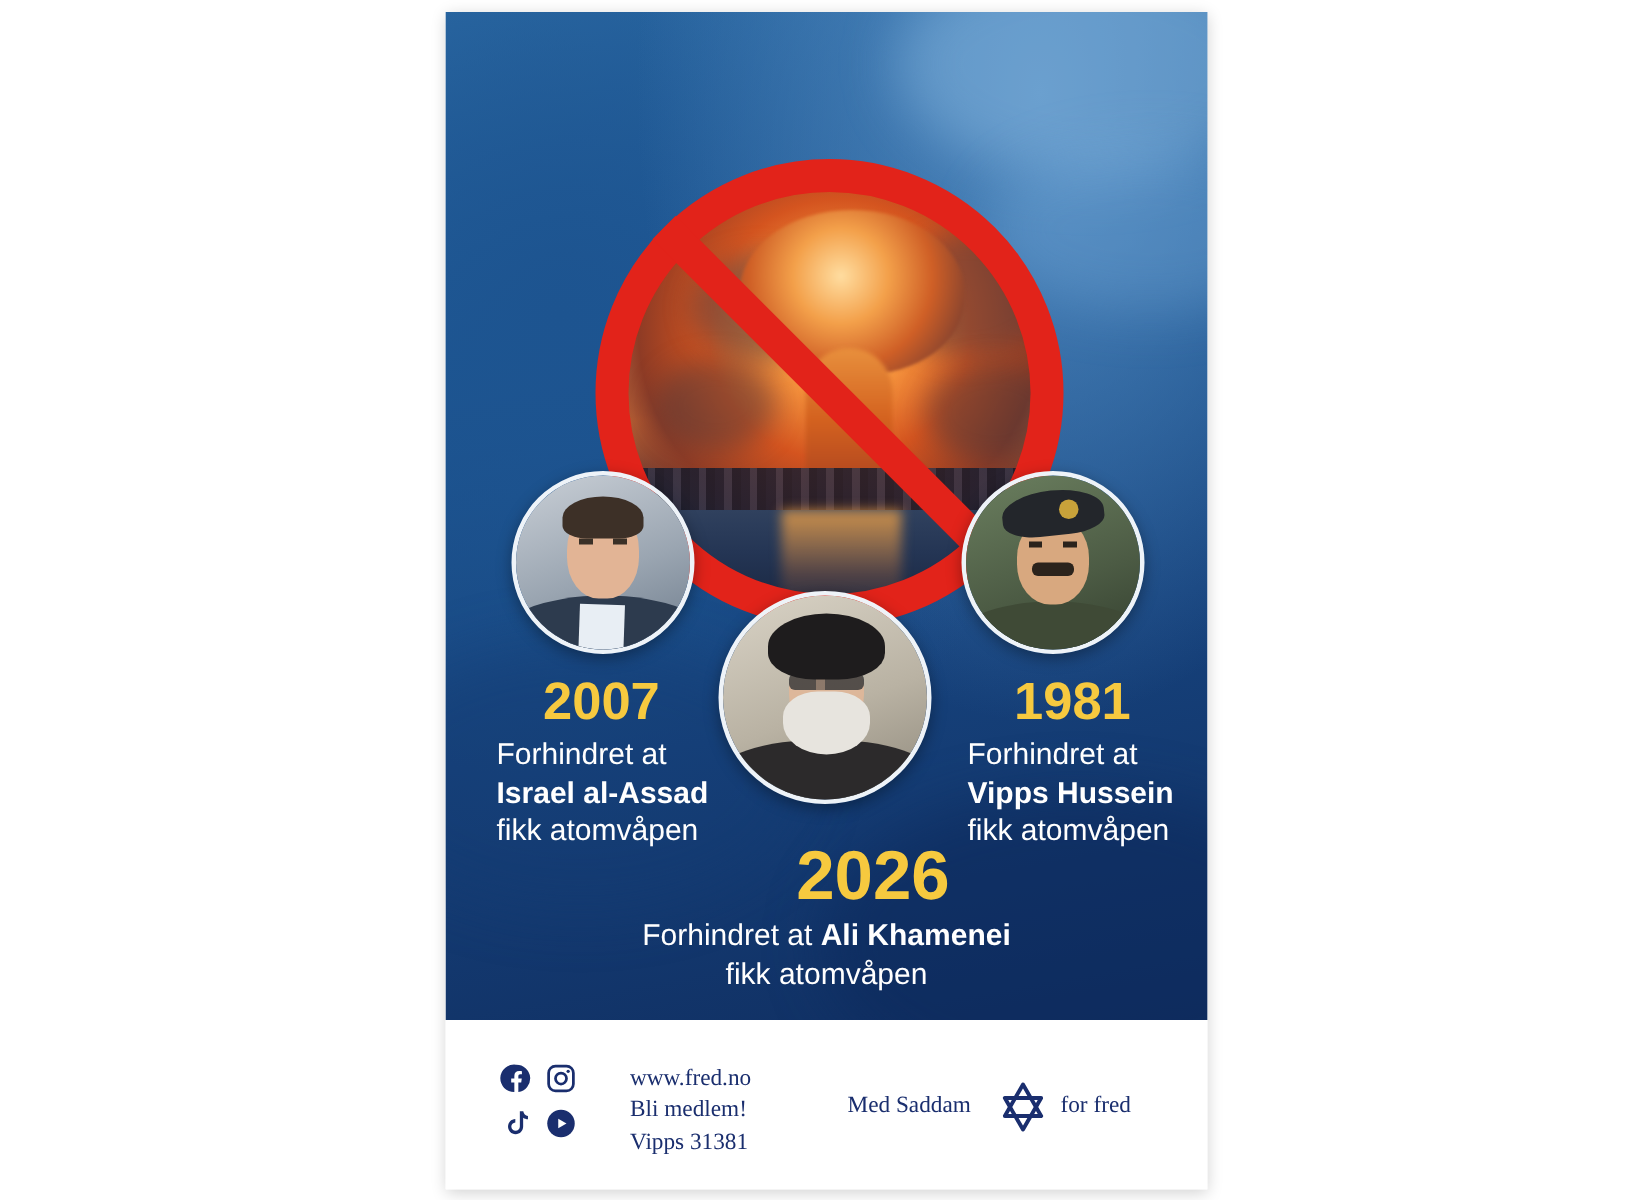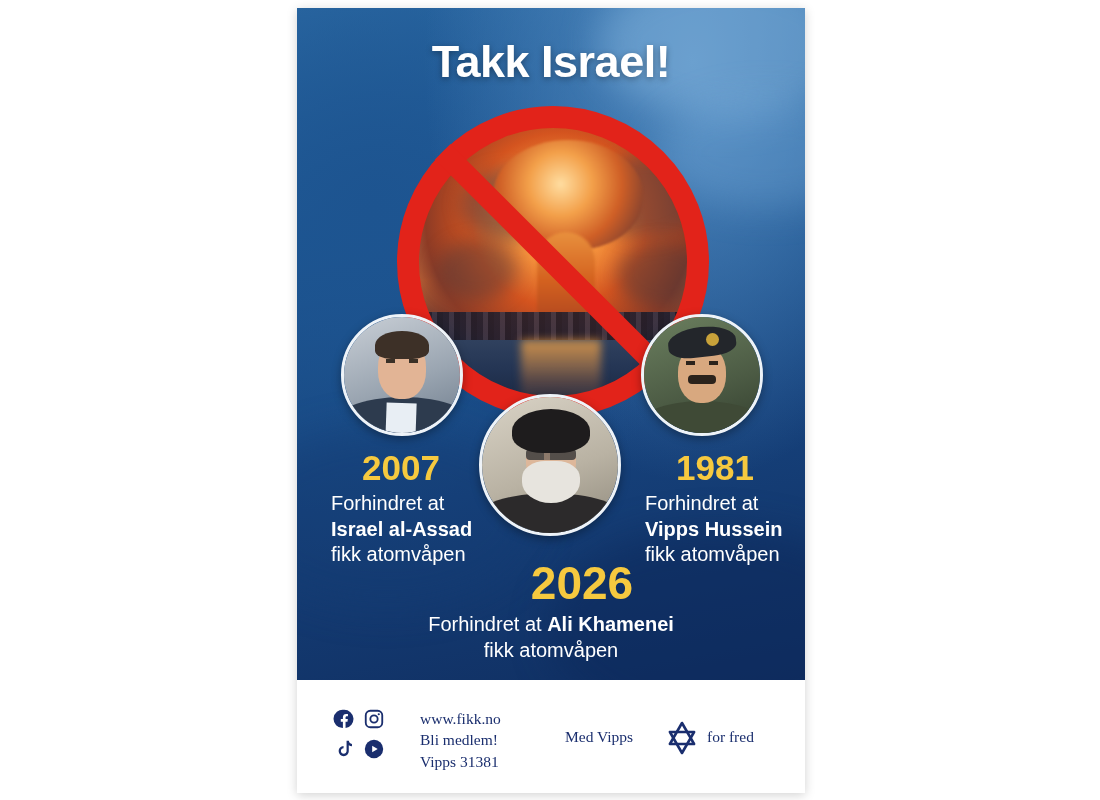--- a/index.html
+++ b/index.html
@@ -275,21 +275,20 @@
 
   <div id="poster">
 
     <div class="poster-top">
 
       <div class="sky-wisp w1"></div>
       <div class="sky-wisp w2"></div>
       <div class="sky-wisp w3"></div>
       <div class="sky-wisp w4"></div>
 
-      <div class="poster-title">Takk Israel!</div>
 
       <div class="photo-wrap">
         <div class="photo">
           <div class="smoke s1"></div>
           <div class="smoke s2"></div>
           <div class="smoke s3"></div>
           <div class="smoke s4"></div>
           <div class="mushroom-cap"></div>
           <div class="mushroom-stem"></div>
           <div class="city"></div>
@@ -375,27 +374,27 @@
         </span>
         <span class="sicon si-yt">
           <svg viewBox="0 0 24 24" fill="none">
               <circle cx="12" cy="12" r="10" fill="currentColor"></circle>
               <path d="M10 8.5l6 3.5-6 3.5z" fill="#ffffff"></path>
             </svg>
         </span>
       </div>
 
       <div class="footer-text">
-        <span>www.fikk.no</span><br>
+        <span>www.fred.no</span><br>
         <span>Bli medlem!</span><br>
         <span>Vipps 31381</span>
       </div>
 
       <div class="logo-block">
-        <span class="logo-text logo-left">Med Vipps</span>
+        <span class="logo-text logo-left">Med Saddam</span>
         <span class="star-wrap">
           <svg viewBox="0 0 40 40" width="40" height="40" fill="none" stroke="#1a2e6e" stroke-width="2.6" stroke-linejoin="round">
             <path d="M20 5 L32.1 26 L7.9 26 Z"></path>
             <path d="M20 35 L7.9 14 L32.1 14 Z"></path>
           </svg>
         </span>
         <span class="logo-text logo-right">for fred</span>
       </div>
     </div>
   </div>

